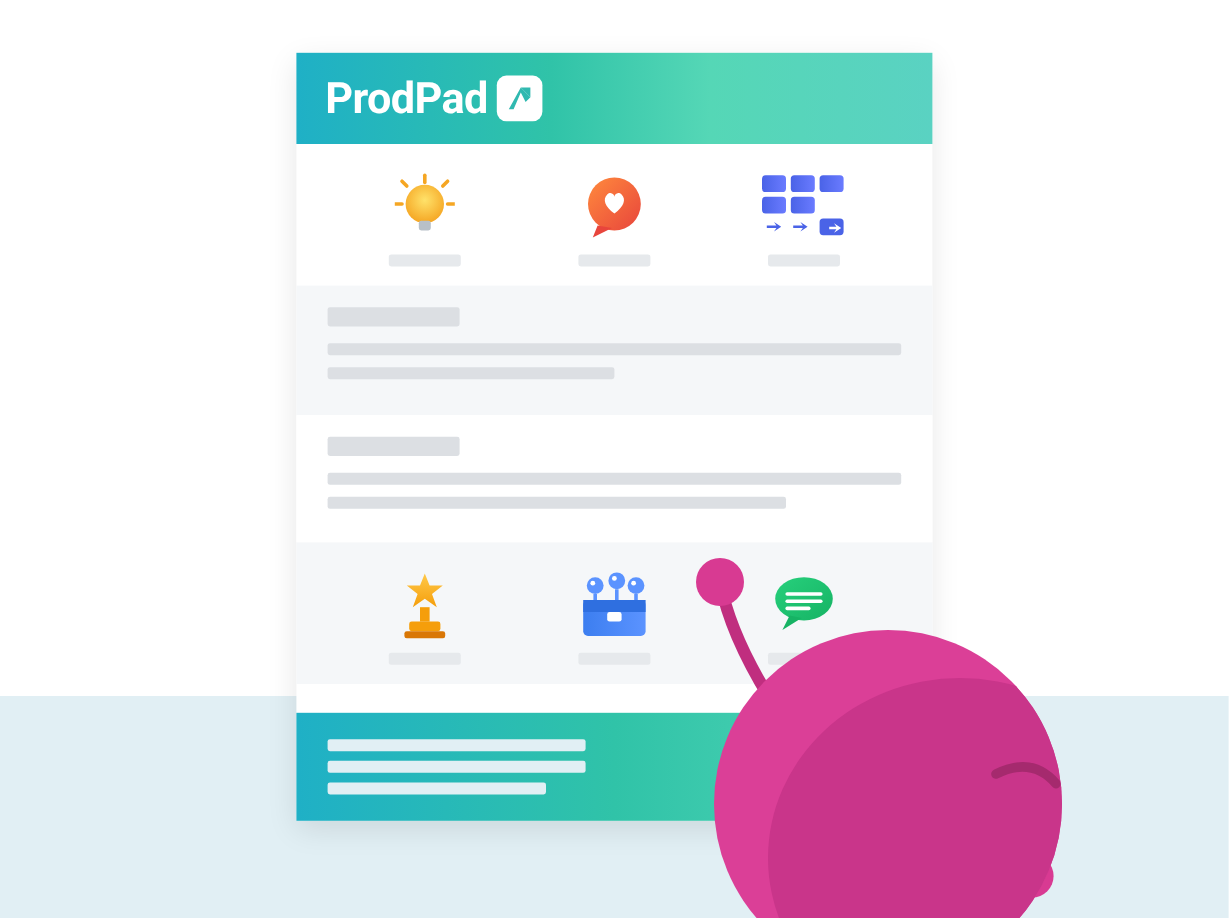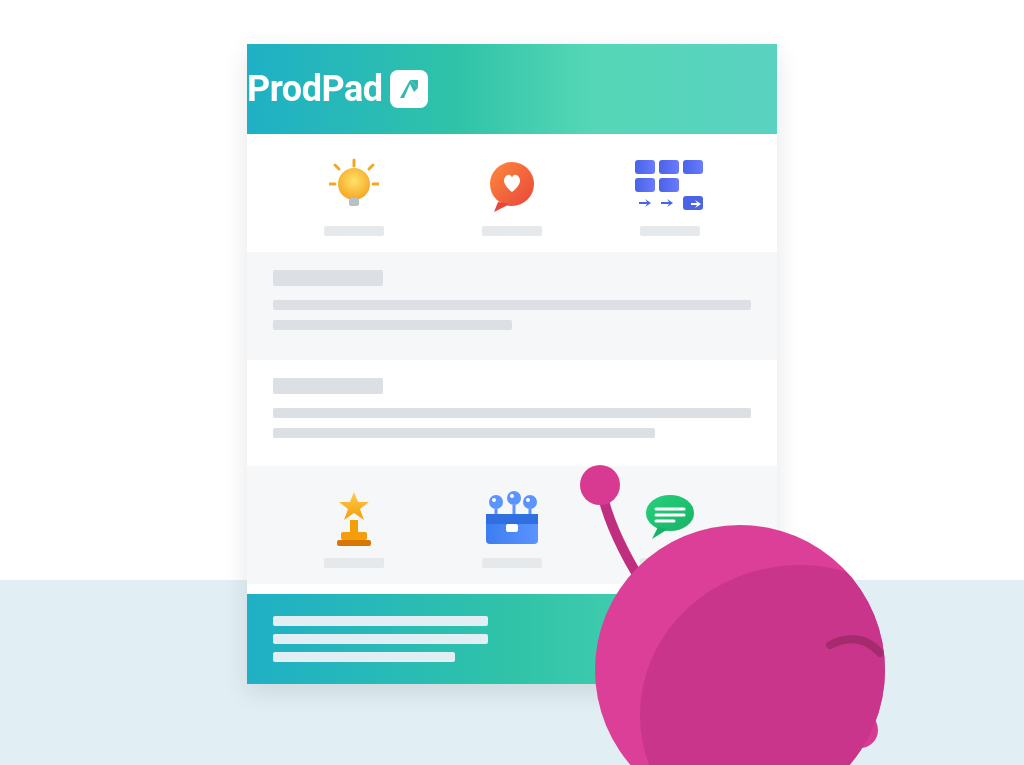--- a/index.html
+++ b/index.html
@@ -22,24 +22,25 @@
   .card {
     position: absolute;
     top: 44px;
     left: 247px;
     width: 530px;
     height: 640px;
     background: #ffffff;
     box-shadow: 0 8px 24px rgba(0,0,0,0.10);
   }
   .card-header {
-    height: 90px;
+    height: 76px;
     background: linear-gradient(90deg, #1fb0c6 0%, #30c3a8 40%, #55d7b6 65%, #5ad2c2 100%);
     display: flex;
     align-items: center;
+    padding-left: 24px;
   }
   .logo-text {
     color: #ffffff;
     font-size: 36px;
     font-weight: 700;
     letter-spacing: -0.5px;
   }
   .logo-badge {
     width: 38px;
     height: 38px;

